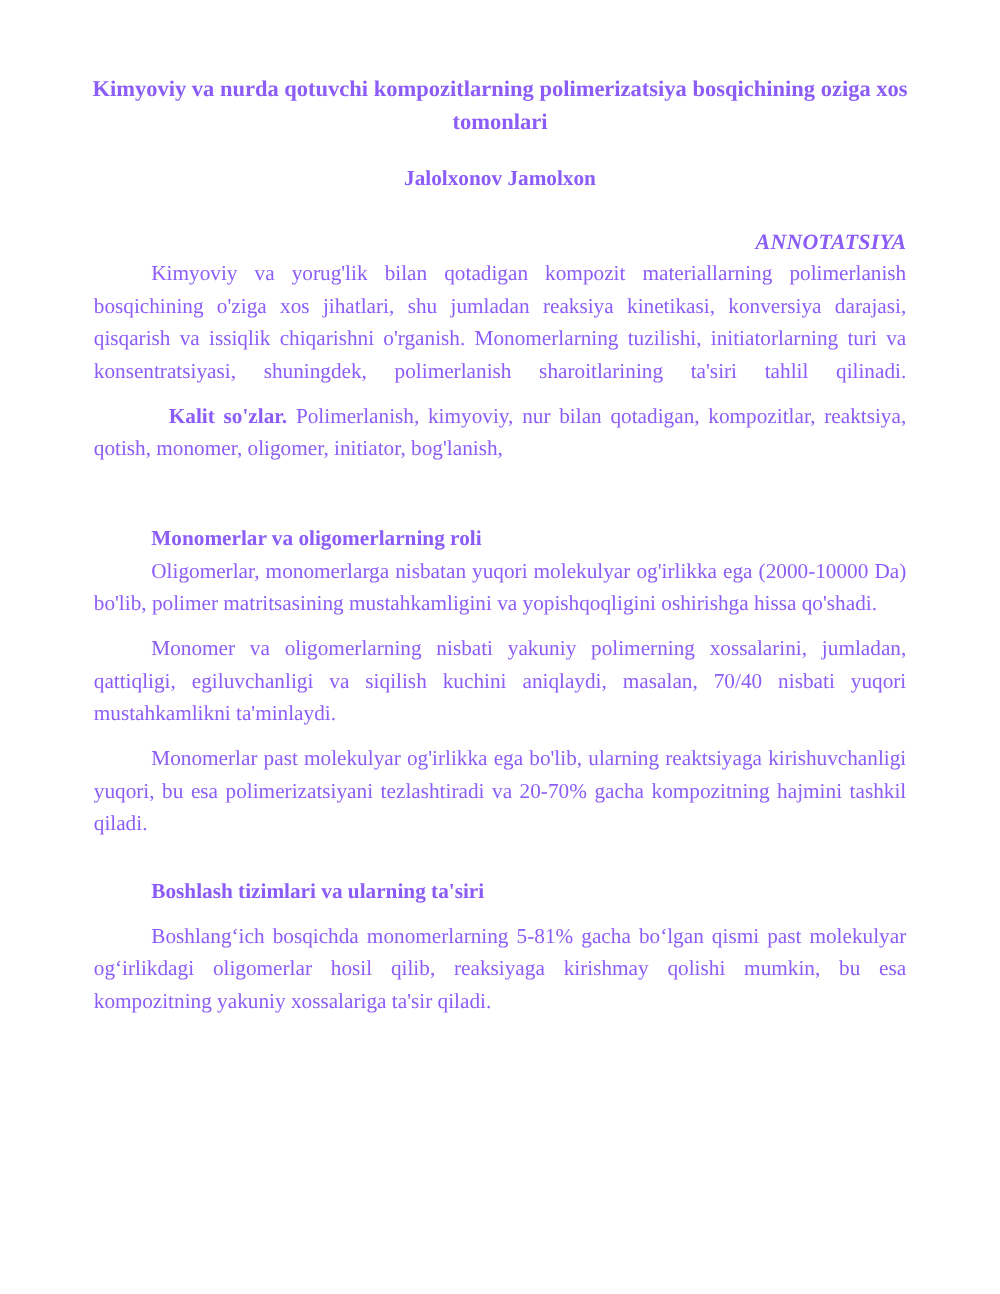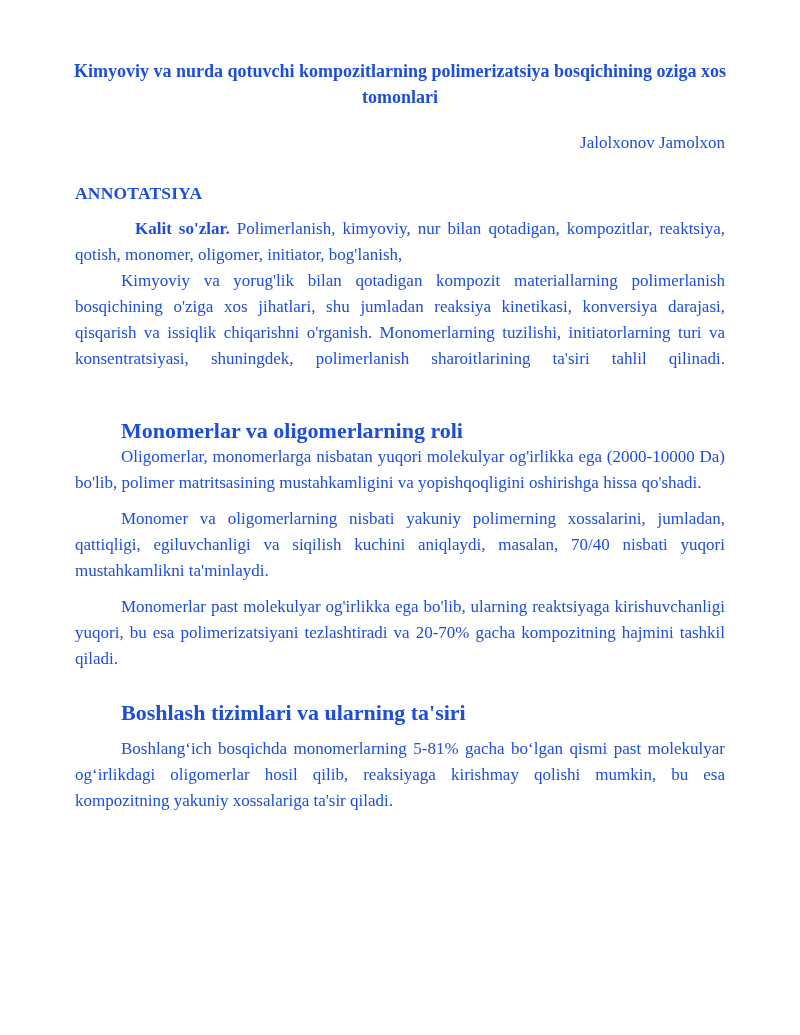--- a/index.html
+++ b/index.html
@@ -6,90 +6,91 @@
     margin: 0;
     padding: 0;
     background: #ffffff;
   }
   .page {
     position: relative;
     width: 800px;
     min-height: 1035px;
     margin: 0 auto;
     background: #ffffff;
-    color: #1d4ed8;
+    color: #8b5cf6;
     font-family: "Liberation Serif", "DejaVu Serif", serif;
     font-size: 17px;
     line-height: 26px;
     padding: 58px 75px 26px 75px;
     box-sizing: border-box;
     overflow: hidden;
   }
   .doc-title {
     font-size: 18px;
     font-weight: bold;
     text-align: center;
     line-height: 26px;
     margin: 0 -30px;
   }
   .author {
     font-size: 17px;
-    font-weight: normal;
-    text-align: right;
+    font-weight: bold;
+    text-align: center;
     margin: 20px 0 0 0;
   }
   .annot-heading {
     font-size: 17.5px;
     font-weight: bold;
-    text-align: left;
+    text-align: right;
     margin: 24px 0 0 0;
     letter-spacing: 0.2px;
+    font-style: italic;
   }
   .para {
     text-align: justify;
     text-indent: 46px;
     margin: 10px 0 0 0;
   }
   .annot-para {
     margin-top: 0;
     text-align-last: justify;
   }
   .keywords-para {
     text-indent: 60px;
   }
   .kw-label {
     font-weight: bold;
   }
   .section-heading {
-    font-size: 22px;
+    font-size: 17px;
     font-weight: bold;
     text-indent: 46px;
     margin: 0;
   }
   .gap-xl { margin-top: 46px; }
   .gap-lg { margin-top: 28px; }
   .para.first { margin-top: 0; }
 </style>
 </head>
 <body>
 
 <div class="page">
 
   <h1 class="doc-title">Kimyoviy va nurda qotuvchi kompozitlarning polimerizatsiya bosqichining oziga xos tomonlari</h1>
 
   <p class="author">Jalolxonov Jamolxon</p>
 
   <h2 class="annot-heading">ANNOTATSIYA</h2>
 
+  <p class="para annot-para">Kimyoviy va yorug'lik bilan qotadigan kompozit materiallarning polimerlanish bosqichining o'ziga xos jihatlari, shu jumladan reaksiya kinetikasi, konversiya darajasi, qisqarish va issiqlik chiqarishni o'rganish.  Monomerlarning tuzilishi, initiatorlarning turi va konsentratsiyasi, shuningdek, polimerlanish sharoitlarining ta'siri tahlil qilinadi.</p>
+
   <p class="para keywords-para">
     <strong class="kw-label">Kalit so'zlar.</strong>
     <span>Polimerlanish,  kimyoviy,  nur bilan qotadigan, kompozitlar, reaktsiya, qotish, monomer, oligomer, initiator, bog'lanish,</span>
   </p>
-
-  <p class="para annot-para">Kimyoviy va yorug'lik bilan qotadigan kompozit materiallarning polimerlanish bosqichining o'ziga xos jihatlari, shu jumladan reaksiya kinetikasi, konversiya darajasi, qisqarish va issiqlik chiqarishni o'rganish.  Monomerlarning tuzilishi, initiatorlarning turi va konsentratsiyasi, shuningdek, polimerlanish sharoitlarining ta'siri tahlil qilinadi.</p>
 
   <h3 class="section-heading gap-xl">Monomerlar va oligomerlarning roli</h3>
 
   <p class="para first">Oligomerlar, monomerlarga nisbatan yuqori molekulyar og'irlikka ega (2000-10000 Da) bo'lib, polimer matritsasining mustahkamligini va yopishqoqligini oshirishga hissa qo'shadi.</p>
 
   <p class="para">Monomer va oligomerlarning nisbati yakuniy polimerning xossalarini, jumladan, qattiqligi, egiluvchanligi va siqilish kuchini aniqlaydi, masalan, 70/40 nisbati yuqori mustahkamlikni ta'minlaydi.</p>
 
   <p class="para">Monomerlar past molekulyar og'irlikka ega bo'lib, ularning reaktsiyaga kirishuvchanligi yuqori, bu esa polimerizatsiyani tezlashtiradi va 20-70% gacha kompozitning hajmini tashkil qiladi.</p>
 
   <h3 class="section-heading gap-lg">Boshlash tizimlari va ularning ta'siri</h3>

